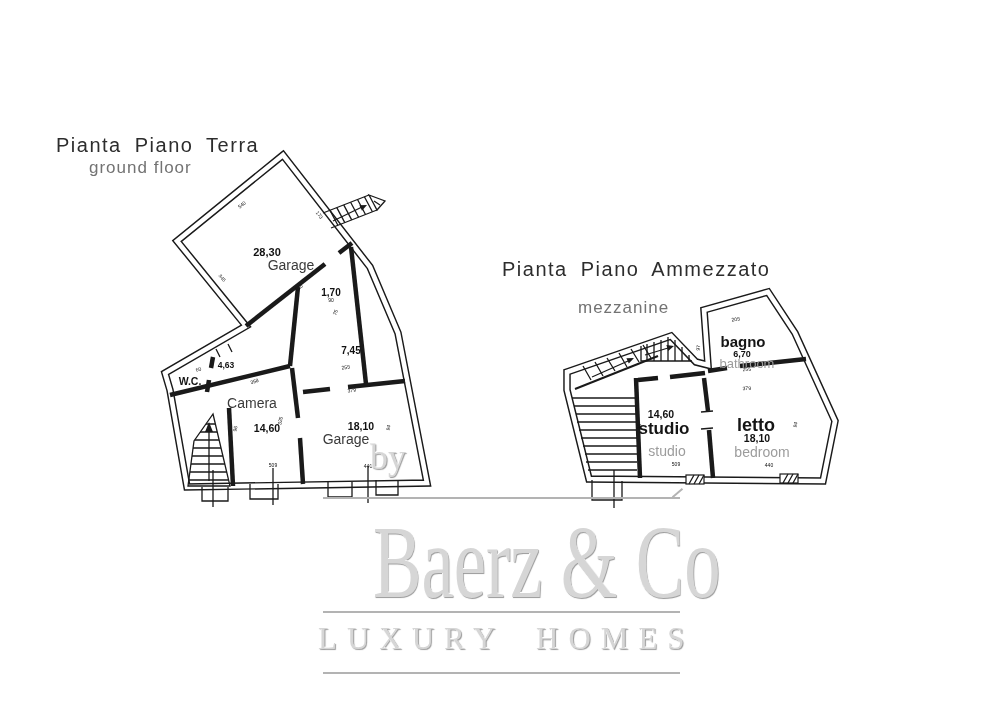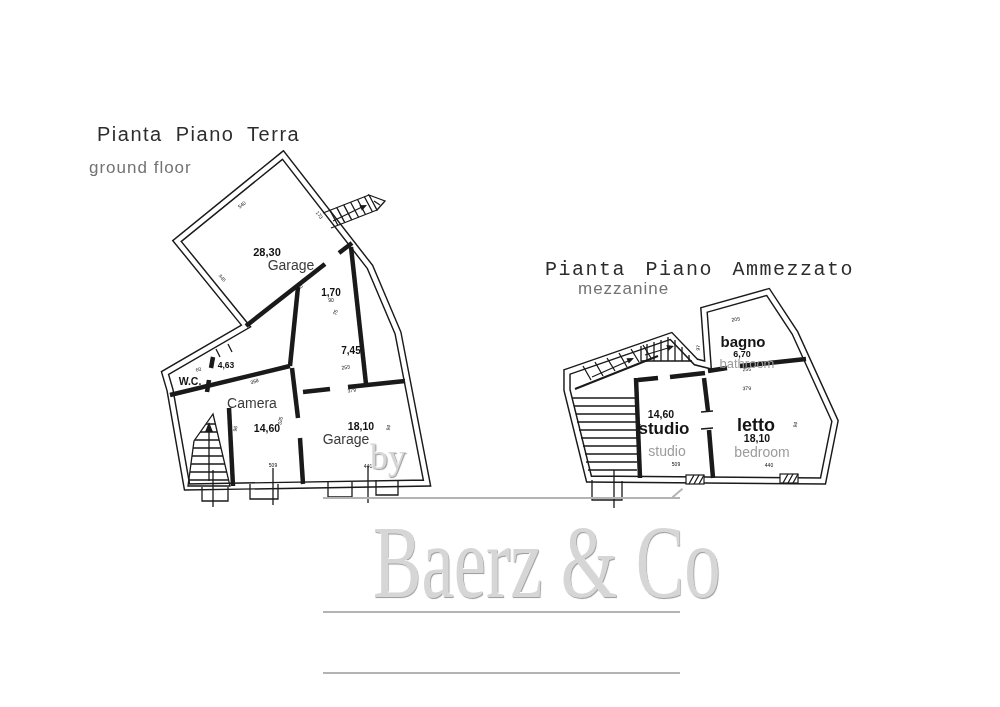--- a/index.html
+++ b/index.html
@@ -34,24 +34,24 @@
           letter-spacing:10px;word-spacing:14px;}
   .wm-line{position:absolute;left:323px;width:357px;height:2px;background:#b3b3b3;}
   .wm-tick{position:absolute;left:671px;top:492px;width:13px;height:2px;background:#b3b3b3;
            transform:rotate(-40deg);}
 </style>
 </head>
 <body>
 
 <div id="stage">
 
-  <div class="ptitle" style="left:56px;top:123px;margin-left:41px;">Pianta Piano Terra</div>
+  <div class="ptitle" style="left:56px;top:134px;">Pianta Piano Terra</div>
   <div class="psub" style="left:89px;top:158px;">ground floor</div>
-  <div class="ptitle" style="left:545px;top:258px;font-family:Liberation Mono, monospace;">Pianta Piano Ammezzato</div>
-  <div class="psub" style="left:578px;top:279px;">mezzanine</div>
+  <div class="ptitle" style="left:502px;top:258px;">Pianta Piano Ammezzato</div>
+  <div class="psub" style="left:578px;top:298px;">mezzanine</div>
 
   <svg width="1000" height="707" viewBox="0 0 1000 707">
 
     <g>
 
       <path class="wallO" d="M283,155 L177,241 L246,326 L165,373 L170,390 L187,487 L427,483 L398,333 L370,267 Z"></path>
       <path class="wallI" d="M283,155 L177,241 L246,326 L165,373 L170,390 L187,487 L427,483 L398,333 L370,267 Z"></path>
 
       <g>
         <path class="part" d="M246,326 L325,264"></path>
@@ -199,15 +199,16 @@
           <text class="dim" transform="translate(769,467) rotate(0)">440</text>
         </g>
     </g>
   </svg>
 
   <div class="wm wm-by">by</div>
   <div class="wm-line" style="top:497px;"></div>
   <div class="wm-tick"></div>
   <div class="wm wm-brand">Baerz &amp; Co</div>
   <div class="wm-line" style="top:611px;"></div>
+  <div class="wm wm-tag">LUXURY HOMES</div>
   <div class="wm-line" style="top:672px;"></div>
 
 </div>
 
 </body></html>

